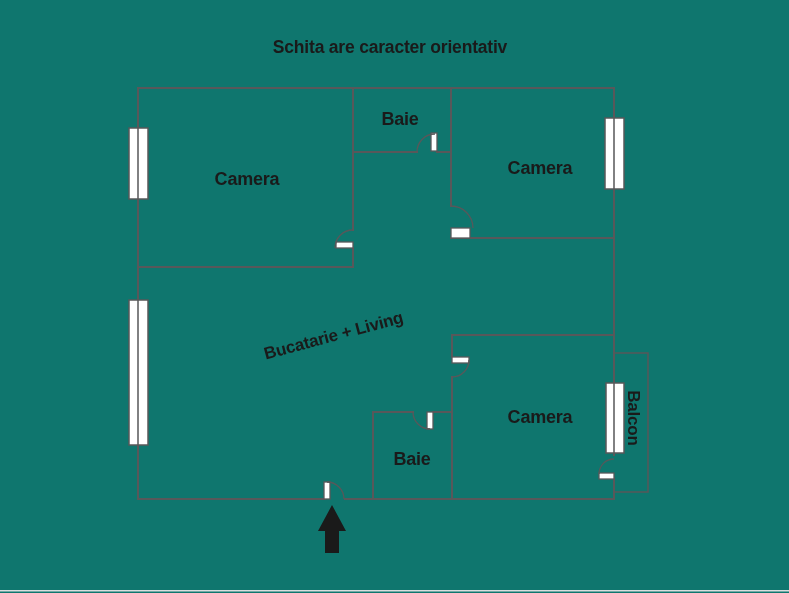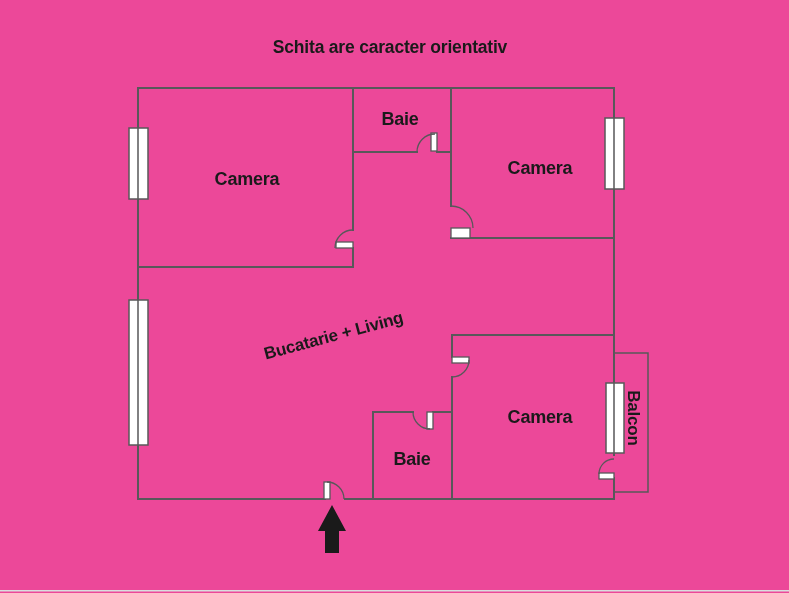--- a/index.html
+++ b/index.html
@@ -1,20 +1,20 @@
 <!DOCTYPE html>
 <html><head>
 <meta charset="utf-8">
 <style>
   html, body { margin: 0; padding: 0; background: #ffffff; }
   .stage {
     position: relative;
     width: 789px;
     height: 593px;
-    background: #ec4899;
+    background: #0f766e;
     overflow: hidden;
     font-family: "Liberation Sans", sans-serif;
   }
   svg { position: absolute; top: 0; left: 0; display: block; }
   text {
     font-family: "Liberation Sans", sans-serif;
     font-weight: 600;
     letter-spacing: -0.2px;
   }
   .title-text { font-size: 17.5px; }

